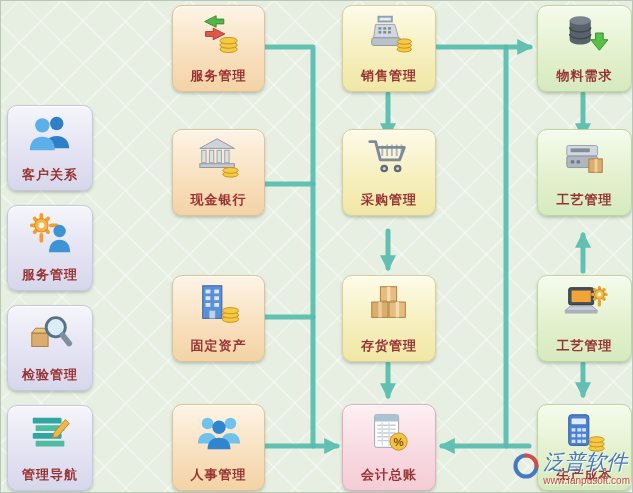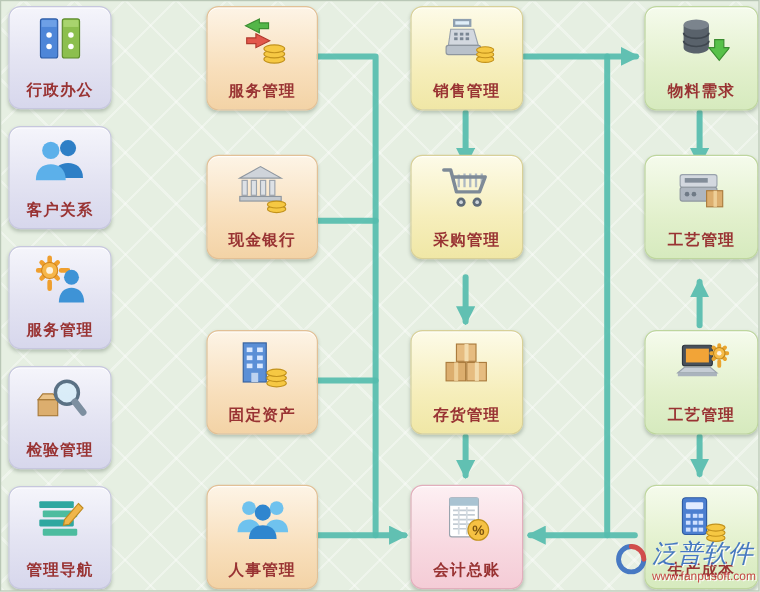--- a/index.html
+++ b/index.html
@@ -64,35 +64,20 @@
     <path class="wire" d="M436 46H529" marker-end="url(#ah)"></path>
     <path class="wire" d="M387 93V135" marker-end="url(#ah)"></path>
     <path class="wire" d="M582 93V135" marker-end="url(#ah)"></path>
     <path class="wire" d="M387 230V267" marker-end="url(#ah)"></path>
     <path class="wire" d="M387 363V395" marker-end="url(#ah)"></path>
     <path class="wire" d="M582 270V234" marker-end="url(#ah)"></path>
     <path class="wire" d="M582 363V394" marker-end="url(#ah)"></path>
     <path class="wire" d="M528 445H441" marker-end="url(#ah)"></path>
   </svg>
 
-  <div class="card lavender c1 s1">
-    <span class="ic">
-      <svg viewBox="0 0 48 48" width="46" height="46">
-        <rect x="7" y="6" width="15" height="34" rx="2" fill="#4e86d8" stroke="#2d5ca6"></rect>
-        <rect x="8" y="7" width="13" height="6" fill="#6ea0e6"></rect>
-        <circle cx="14.5" cy="20" r="2.4" fill="#fff"></circle>
-          <circle cx="14.5" cy="30" r="2.4" fill="#fff"></circle>
-        <rect x="26" y="6" width="15" height="34" rx="2" fill="#8cbf4e" stroke="#5d8c2b"></rect>
-        <rect x="27" y="7" width="13" height="6" fill="#a8d46e"></rect>
-        <circle cx="33.5" cy="20" r="2.4" fill="#fff"></circle>
-          <circle cx="33.5" cy="30" r="2.4" fill="#fff"></circle>
-      </svg>
-    </span>
-    <span class="label">行政办公</span>
-  </div>
 
   <div class="card lavender c1 s3">
     <span class="ic">
       <svg viewBox="0 0 48 48" width="46" height="46">
         <g stroke="#ef9f2e" stroke-width="4" stroke-linecap="round">
           <path d="M15 5v6M15 26v6M5 16h6M25 16h6M8 9l4 4M18 19l4 4M22 9l-4 4M12 19l-4 4"></path>
         </g>
         <circle cx="15" cy="16" r="7" fill="#f6b64a" stroke="#d4871c"></circle>
         <circle cx="15" cy="16" r="3" fill="#fdf3e0"></circle>
         <circle cx="34" cy="22" r="6.5" fill="#3e93d6"></circle>

